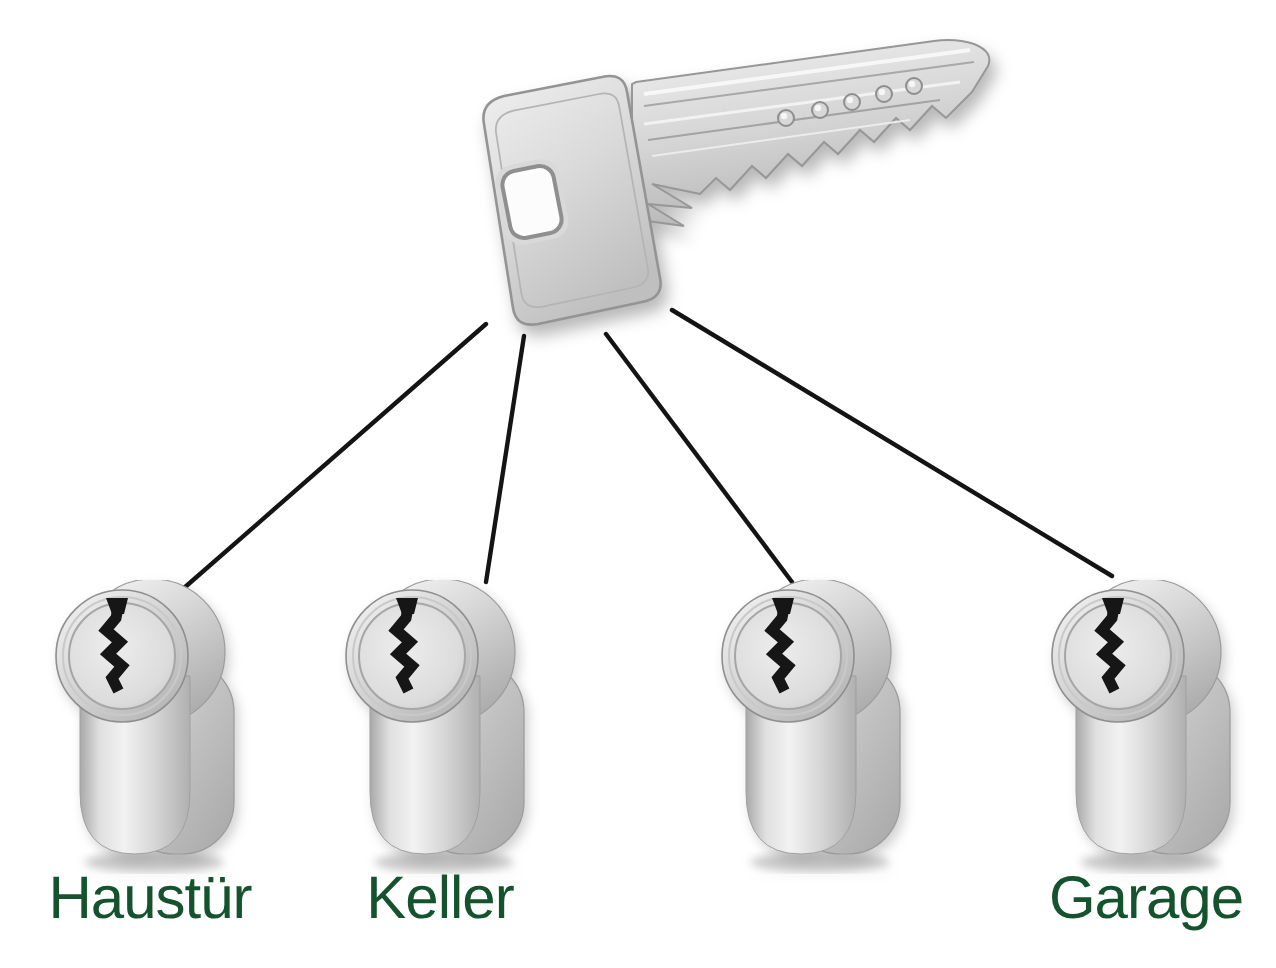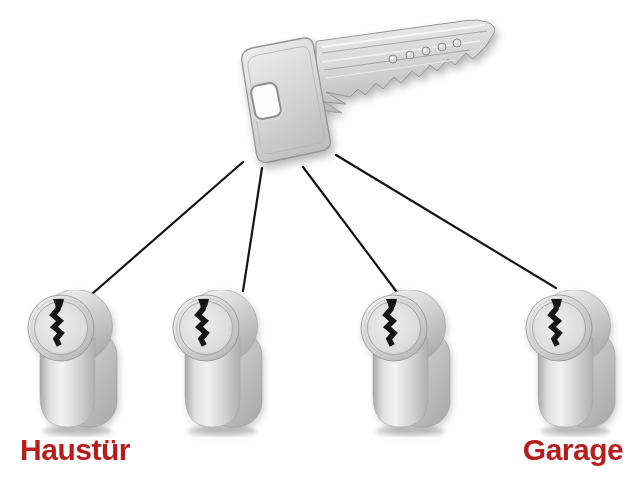--- a/index.html
+++ b/index.html
@@ -8,21 +8,21 @@
     font-family:"Liberation Sans","DejaVu Sans",sans-serif;
   }
   .connector-layer{position:absolute;left:0;top:0;z-index:1;}
   .key-wrap{position:absolute;left:208px;top:6px;width:300px;height:170px;z-index:2;
     filter:drop-shadow(3px 5px 4px rgba(0,0,0,0.28));}
   .lock-group{position:absolute;top:0;height:484px;width:150px;z-index:2;}
   .cyl{position:absolute;left:25px;top:290px;width:110px;height:150px;
     filter:drop-shadow(2px 3px 3px rgba(0,0,0,0.18));}
   .lock-label{
     position:absolute;left:0;top:433px;width:150px;text-align:center;
-    font-size:30px;font-weight:700;letter-spacing:-0.5px;color:#b91c1c;line-height:34px;
+    font-size:30px;font-weight:400;letter-spacing:-0.5px;color:#14532d;line-height:34px;
     white-space:nowrap;
   }
   .defs-holder{position:absolute;width:0;height:0;overflow:hidden;}
 </style>
 </head>
 <body>
 
 <div class="stage">
 
   <svg class="defs-holder" aria-hidden="true">
@@ -136,20 +136,21 @@
   <div class="lock-group" style="left:0px">
     <svg class="cyl">
         <use href="#cylSym" xlink:href="#cylSym"></use>
       </svg>
     <div class="lock-label">Haustür</div>
   </div>
   <div class="lock-group" style="left:145px">
     <svg class="cyl">
         <use href="#cylSym" xlink:href="#cylSym"></use>
       </svg>
+    <div class="lock-label">Keller</div>
   </div>
   <div class="lock-group" style="left:333px">
     <svg class="cyl">
         <use href="#cylSym" xlink:href="#cylSym"></use>
       </svg>
   </div>
   <div class="lock-group" style="left:498px">
     <svg class="cyl">
         <use href="#cylSym" xlink:href="#cylSym"></use>
       </svg>

